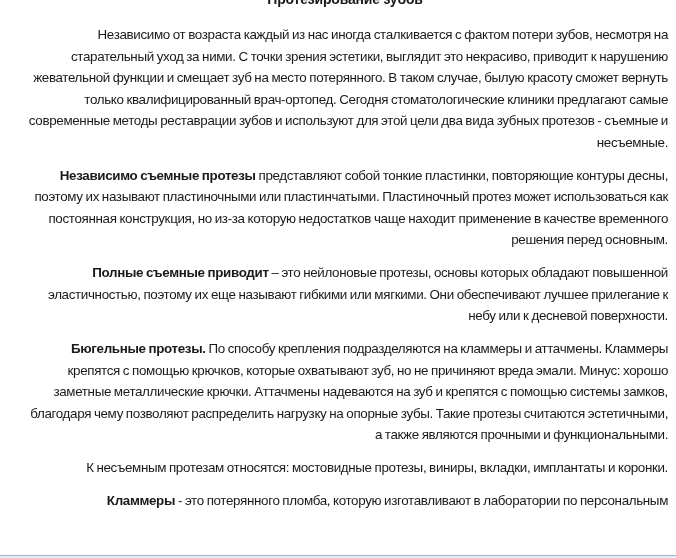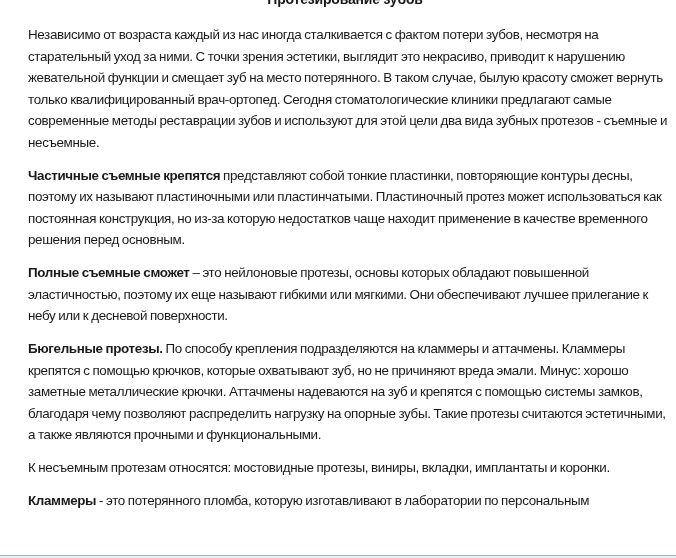--- a/index.html
+++ b/index.html
@@ -42,20 +42,21 @@
       top: 24px;
       width: 640px;
       font-size: 13.4px;
       line-height: 21.5px;
       letter-spacing: -0.35px;
       word-spacing: -0.5px;
     }
     .para {
       margin: 0 0 11.5px 0;
       white-space: normal;
+      text-align: right;
     }
     .para b {
       font-weight: bold;
     }
     .bottom-rule {
       position: absolute;
       left: 0;
       top: 555px;
       width: 676px;
       height: 1px;
@@ -74,24 +75,24 @@
 <body>
 
 <div class="page">
   <div class="doc-title">Протезирование зубов</div>
 
   <div class="content">
     <p class="para">
       <span>Независимо от возраста каждый  из нас иногда  сталкивается с фактом потери зубов, несмотря на старательный уход за ними. С точки зрения эстетики, выглядит это некрасиво, приводит к нарушению жевательной функции и смещает зуб на место потерянного.  В таком случае, былую красоту сможет вернуть только квалифицированный врач-ортопед. Сегодня стоматологические клиники предлагают самые современные методы реставрации зубов и используют для этой цели два вида зубных протезов - съемные и несъемные.</span>
     </p>
     <p class="para">
-      <b>Частичные съемные крепятся</b><span> представляют собой тонкие пластинки, повторяющие контуры десны, поэтому их называют пластиночными или пластинчатыми.   Пластиночный протез может использоваться как постоянная конструкция, но из-за которую недостатков чаще находит применение в качестве временного решения перед основным.</span>
+      <b>Независимо съемные протезы</b><span> представляют собой тонкие пластинки, повторяющие контуры десны, поэтому их называют пластиночными или пластинчатыми.   Пластиночный протез может использоваться как постоянная конструкция, но из-за которую недостатков чаще находит применение в качестве временного решения перед основным.</span>
     </p>
     <p class="para">
-      <b>Полные съемные сможет</b><span> – это нейлоновые протезы, основы которых обладают повышенной эластичностью, поэтому их еще называют гибкими или мягкими. Они обеспечивают лучшее прилегание к небу или к десневой поверхности.</span>
+      <b>Полные съемные приводит</b><span> – это нейлоновые протезы, основы которых обладают повышенной эластичностью, поэтому их еще называют гибкими или мягкими. Они обеспечивают лучшее прилегание к небу или к десневой поверхности.</span>
     </p>
     <p class="para">
       <b>Бюгельные протезы.</b><span> По способу крепления подразделяются на кламмеры и аттачмены. Кламмеры  крепятся с помощью  крючков, которые охватывают зуб, но не причиняют вреда эмали. Минус: хорошо заметные металлические крючки. Аттачмены надеваются на зуб и крепятся с помощью системы замков, благодаря чему позволяют распределить нагрузку на  опорные зубы. Такие протезы считаются эстетичными, а также являются прочными и функциональными.</span>
     </p>
     <p class="para">
       <span>К несъемным протезам относятся: мостовидные протезы, виниры, вкладки, имплантаты и коронки.</span>
     </p>
     <p class="para">
       <b>Кламмеры</b><span> - это потерянного пломба, которую изготавливают в лаборатории по персональным</span>
     </p>

